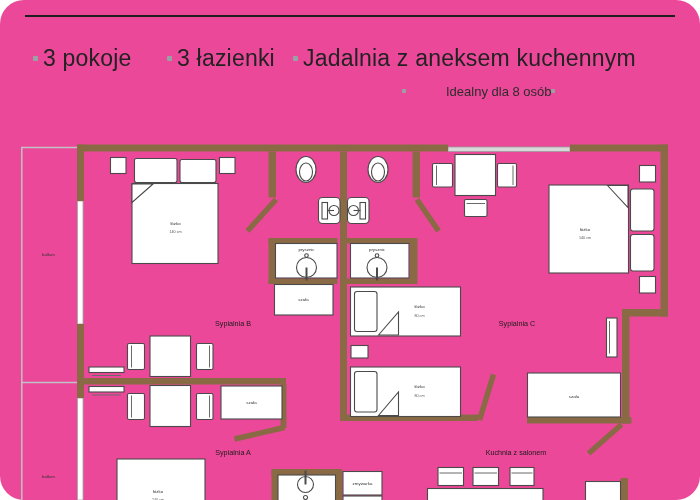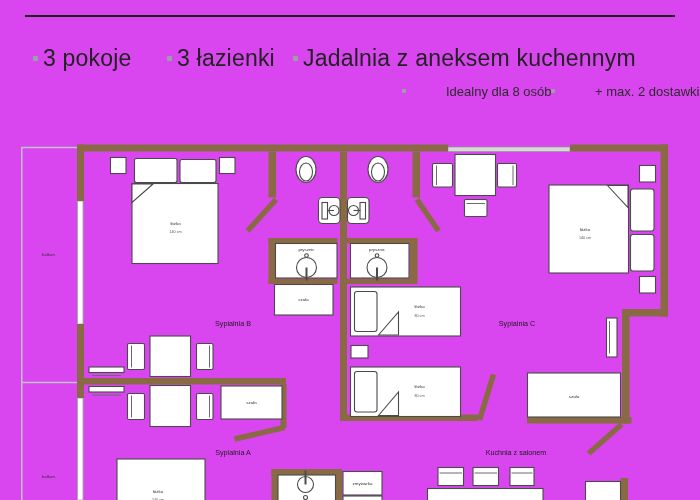--- a/index.html
+++ b/index.html
@@ -4,22 +4,22 @@
 <style>
   :root{
     --wall:#8a6a45;
     --accent_text:#1e1e1e;
     --bullet:#9aa1a5;
     --furniture_stroke:#4a4a4a;
     --window:#d9d9d9;
     --balcony_stroke:#c0c3c5;
   }
   html,body{margin:0;padding:0;background:#fff;}
-  #stage{position:relative;width:700px;height:500px;background:#d946ef;overflow:hidden;
-         font-family:"Liberation Sans",sans-serif;}
+  #stage{position:relative;width:700px;height:500px;background:#ec4899;overflow:hidden;
+         font-family:"Liberation Sans",sans-serif;border-radius:24px;}
   
   .rule{position:absolute;left:25px;top:15px;width:650px;height:2px;background:var(--accent_text);}
   .feat{position:absolute;top:45px;height:26px;display:flex;align-items:center;
         font-size:23px;font-weight:500;color:#222;letter-spacing:.2px;white-space:nowrap;}
   .feat .b{width:5px;height:5px;background:var(--bullet);border-radius:1px;margin-right:5px;flex:0 0 auto;}
   .sub{position:absolute;top:83px;height:16px;display:flex;align-items:center;
        font-size:13px;font-weight:500;color:#2c2c2c;white-space:nowrap;gap:36px;}
   .sub .b{width:4px;height:4px;background:var(--bullet);border-radius:1px;margin-right:4px;flex:0 0 auto;}
   
   svg{position:absolute;left:0;top:0;}
@@ -56,21 +56,20 @@
     <span class="b"></span>
     <span>Jadalnia z aneksem kuchennym</span>
   </div>
 
   <div class="sub" style="left:402px;">
     <span class="b"></span>
     <span>Idealny dla 8 osób</span>
   </div>
   <div class="sub" style="left:551px;">
     <span class="b"></span>
-    <span>+ max. 2 dostawki</span>
   </div>
 
   <svg width="700" height="500" viewBox="0 0 700 500">
 
     <g>
       <path class="balk" d="M77.5,147.5 L21.8,147.5 L21.8,500"></path>
       <line class="balk" x1="21.8" y1="382.5" x2="77.5" y2="382.5"></line>
       <text class="flabel" x="48.5" y="256">balkon</text>
       <text class="flabel" x="48.5" y="477.5">balkon</text>
     </g>

